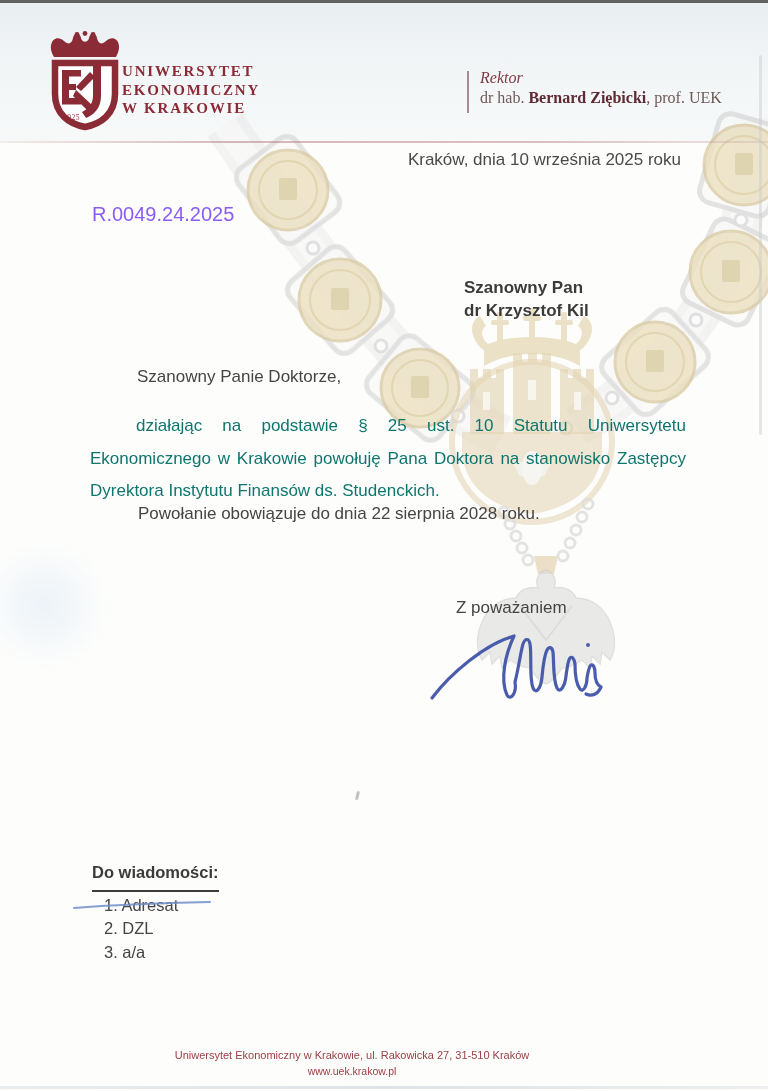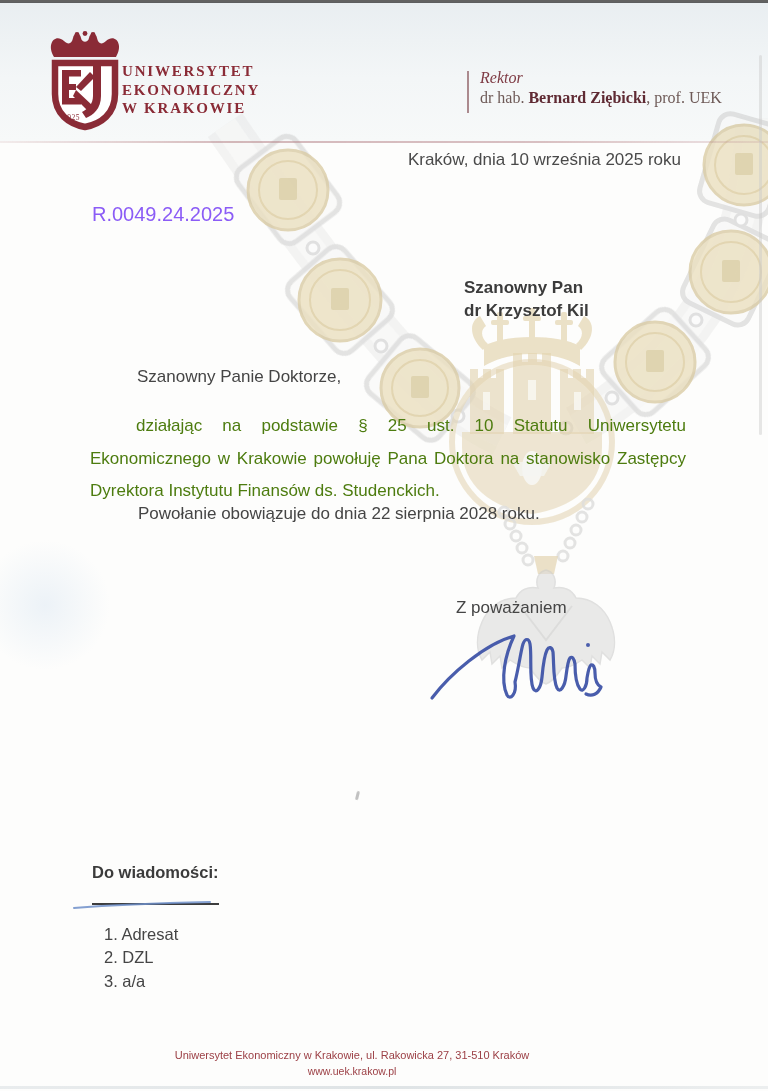--- a/index.html
+++ b/index.html
@@ -30,27 +30,27 @@
   .rektor{left:480px;top:68px;z-index:2;font-family:"Liberation Serif",serif;font-size:16px;line-height:20px;}
   .rektor-title{font-style:italic;color:#7e3a43;}
   .rektor-line{color:#6e5a57;}
   .rektor-line b{color:#5f2a33;}
   
   .date{top:150px;right:87px;font-size:17px;color:#4a4a4a;z-index:2;}
   .refnum{left:92px;top:203px;font-size:20px;color:#8b5cf6;z-index:2;}
   .addressee{left:464px;top:276px;font-size:17px;line-height:23px;font-weight:bold;color:#3b3b3b;z-index:2;}
   .salutation{left:137px;top:367px;font-size:17px;color:#454545;z-index:2;}
   .para1{left:90px;top:410px;width:596px;margin:0;font-size:17px;line-height:32.5px;
-    text-align:justify;text-indent:46px;color:#4d7c0f;z-index:2;}
+    text-align:justify;text-indent:46px;color:#0f766e;z-index:2;}
   .para2{left:138px;top:504px;margin:0;font-size:17px;color:#454545;z-index:2;}
   .closing{left:456px;top:598px;font-size:17px;color:#454545;z-index:2;text-align:center;}
   .signature{left:415px;top:622px;width:190px;height:90px;z-index:2;}
   
   .cc{left:92px;top:861px;font-size:16.5px;line-height:23.5px;color:#454545;z-index:2;}
-  .cc-heading{font-weight:bold;display:inline-block;border-bottom:2px solid #3d3d3d;padding-bottom:18px;margin-bottom:18px;color:#3b3b3b;}
+  .cc-heading{font-weight:bold;display:inline-block;border-bottom:2px solid #3d3d3d;padding-bottom:5px;margin-bottom:2px;color:#3b3b3b;}
   .cc-item{padding-left:4px;margin-left:8px;}
   .pen-underline{left:72px;top:899px;width:140px;height:12px;z-index:2;}
   
   .footer{left:0;top:1047px;width:704px;text-align:center;z-index:2;
     font-size:11px;line-height:16px;color:#9c4046;}
   .footer .site{font-size:10.5px;}
 </style>
 </head>
 <body>
 

